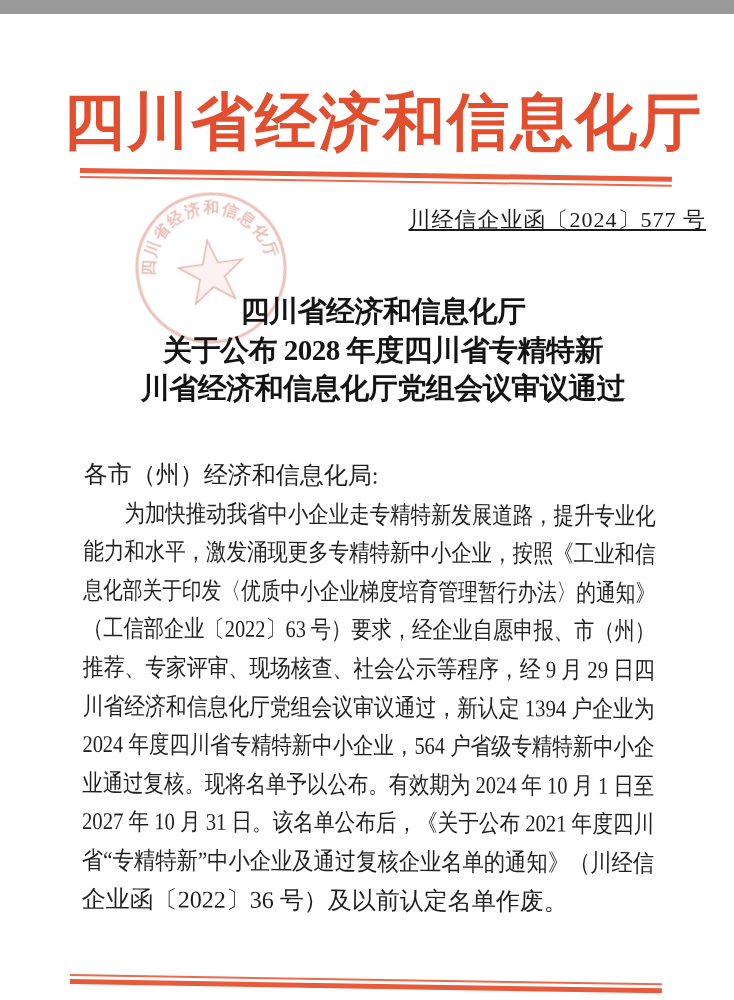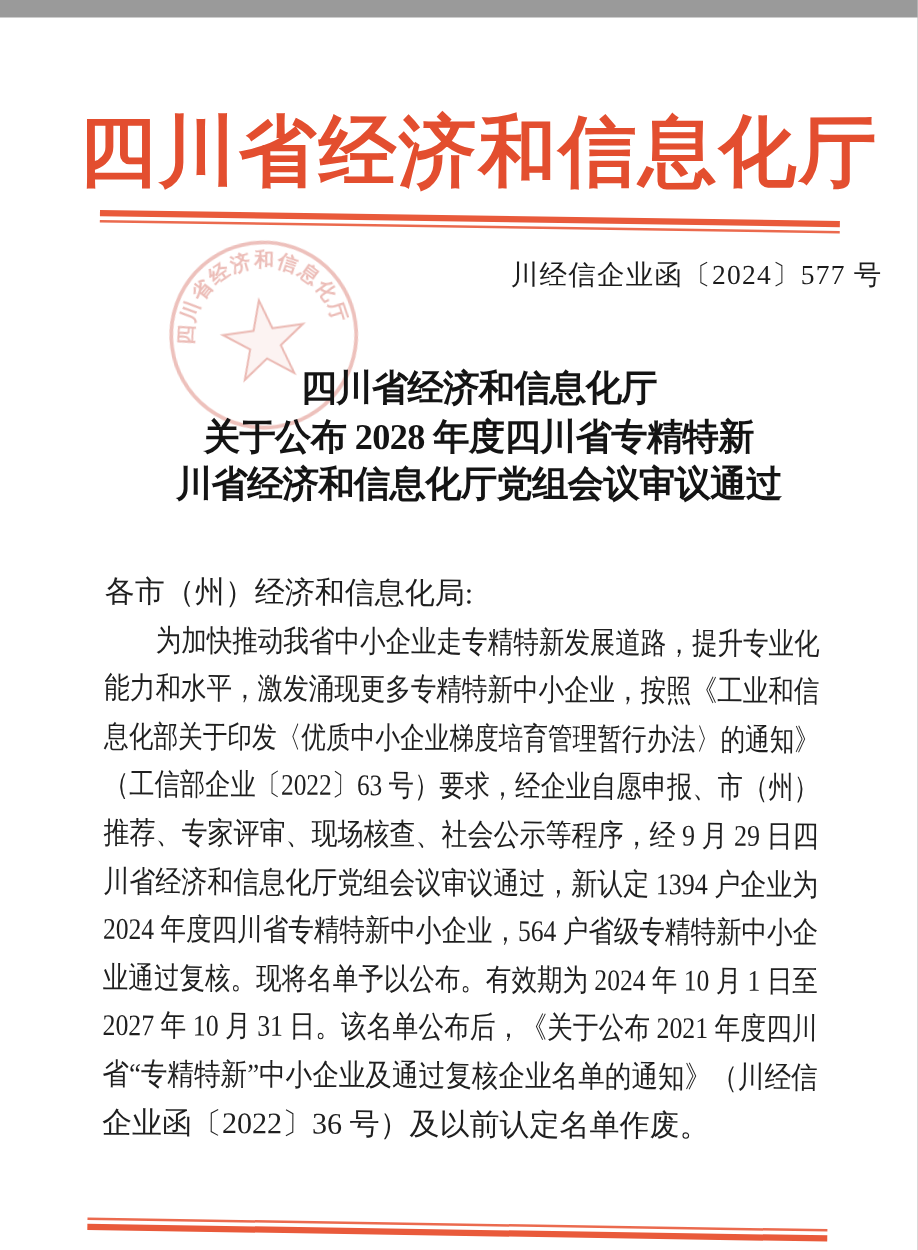--- a/index.html
+++ b/index.html
@@ -36,20 +36,21 @@
   .rule-top    { left: 80px; top: 154px; width: 592px; transform: rotate(0.85deg); transform-origin: left top; }
   .rule-bottom { left: 70px; top: 960px; width: 592px; transform: rotate(0.9deg);  transform-origin: left top; }
 
   .doc-number {
     position: absolute;
     top: 191px; right: 60px;
     font-size: 22px;
     letter-spacing: 1px;
     color: #1c1c1c;
     white-space: nowrap;
+    text-decoration: underline;
   }
 
   
   .seal {
     position: absolute;
     left: 131px; top: 174px;
     width: 160px; height: 160px;
     opacity: 0.55;
     filter: blur(0.4px);
     transform: rotate(-8deg);

